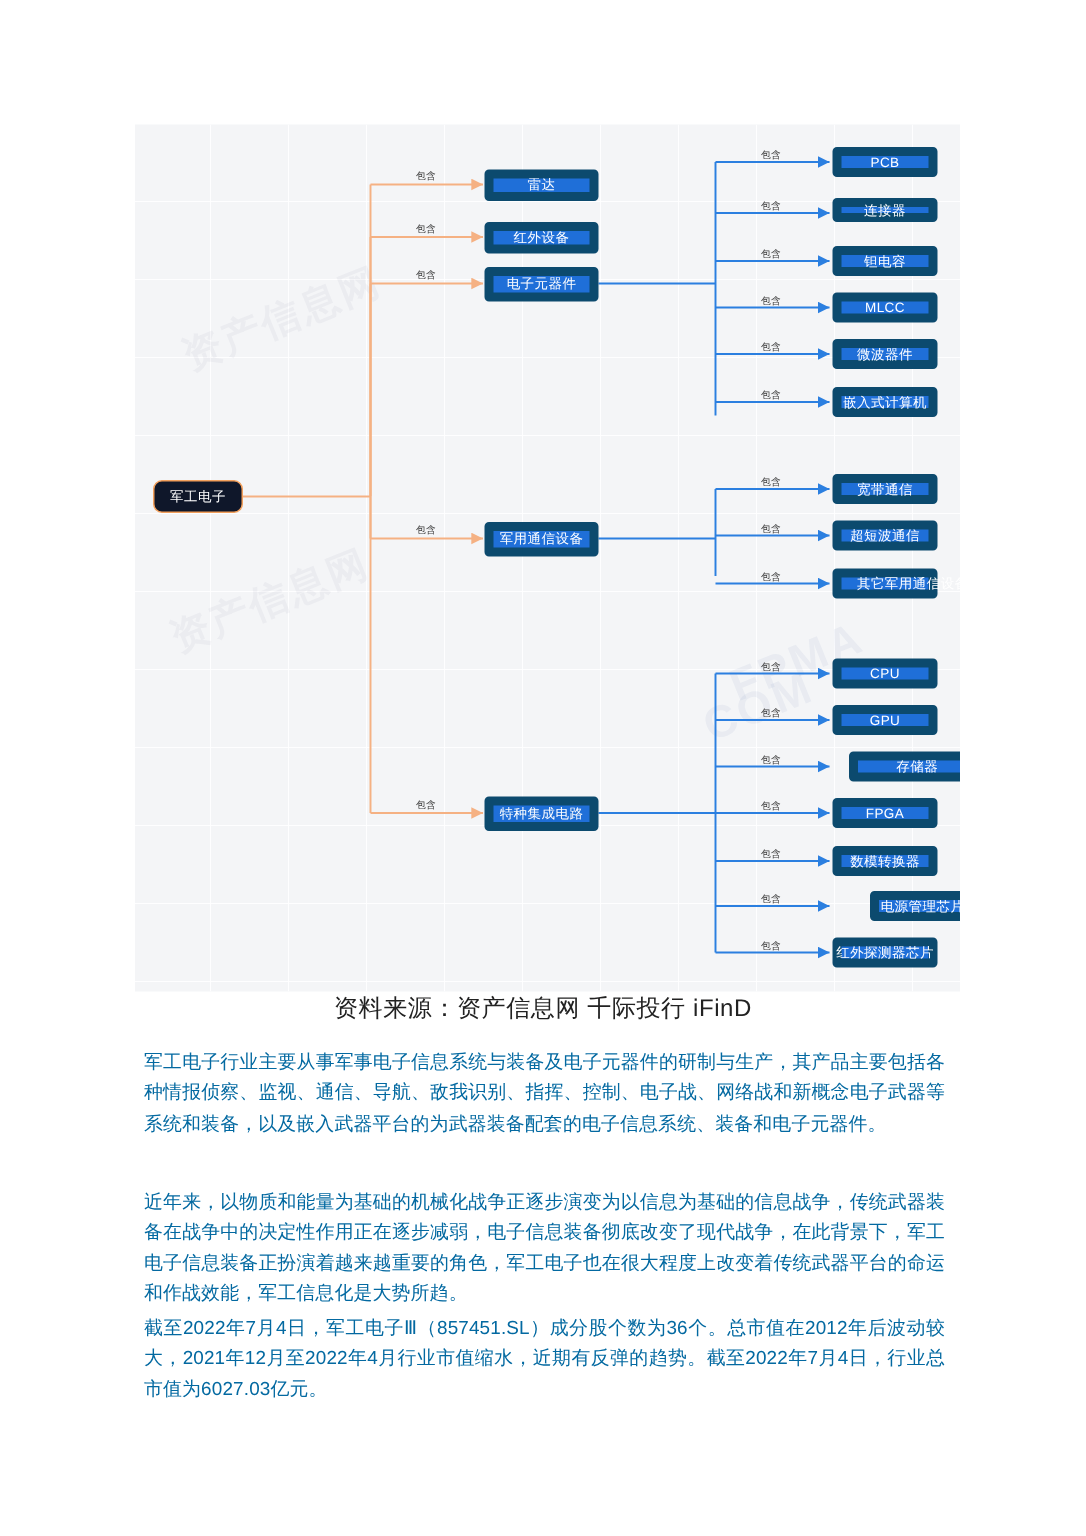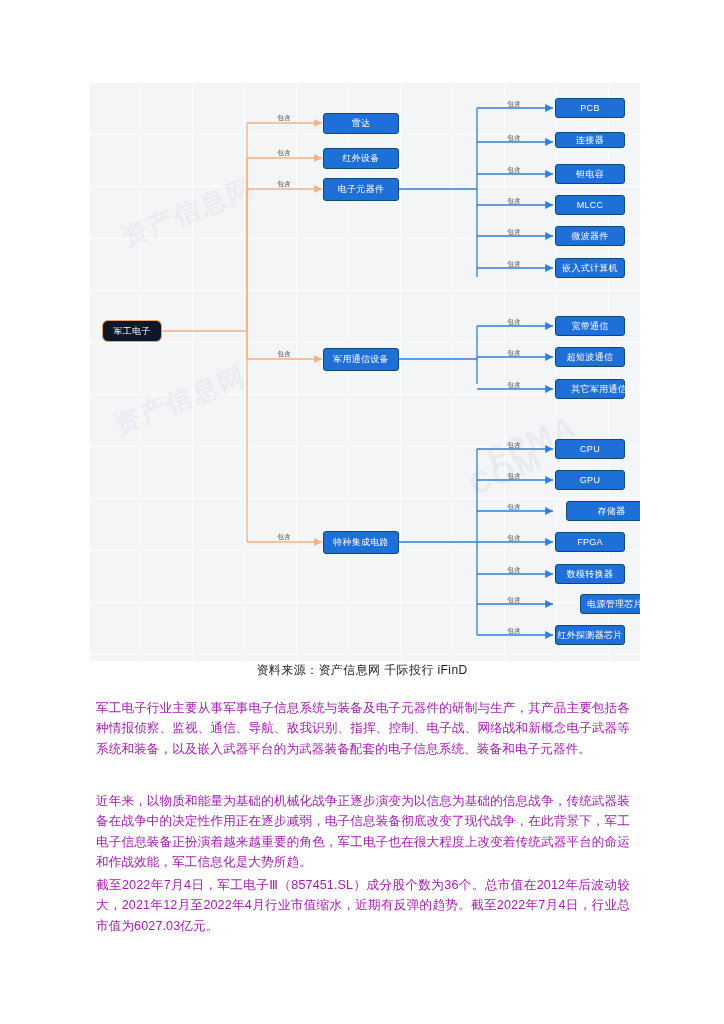--- a/index.html
+++ b/index.html
@@ -32,40 +32,40 @@
 
   svg#edges{position:absolute;left:0;top:0;width:550px;height:578px;}
 
   .node{
     position:absolute;box-sizing:border-box;
     display:flex;align-items:center;justify-content:center;
     color:#ffffff;font-size:9px;line-height:1;
     border-radius:3px;white-space:nowrap;
     letter-spacing:.3px;
   }
-  .node.blue{background:#1f6fd8;border:1px solid #0c4a6e;}
+  .node.blue{background:#1f6fd8;border:6px solid #0c4a6e;}
   .node.root{
     background:#0f172a;border:1px solid #f3a05c;border-radius:6px;
     font-size:9px;
   }
   .elabel{
     position:absolute;font-size:6.5px;color:#3d3d3d;
     white-space:nowrap;letter-spacing:.2px;
     transform:translate(-50%,-50%);
   }
 
   
   #caption{
     position:absolute;left:0;top:662px;width:724px;
-    text-align:center;font-size:12px;color:#222;
+    text-align:center;font-size:16px;color:#222;
     letter-spacing:.4px;
   }
   .para{
     position:absolute;left:96px;width:534px;
-    font-size:12.6px;line-height:1.62;color:#a21caf;
+    font-size:12.6px;line-height:1.62;color:#0369a1;
     text-align:justify;text-justify:inter-ideograph;
     letter-spacing:.1px;
   }
   #p1{top:698px;}
   #p2{top:791px;}
   #p3{top:875px;}
 </style>
 </head>
 <body>
 

